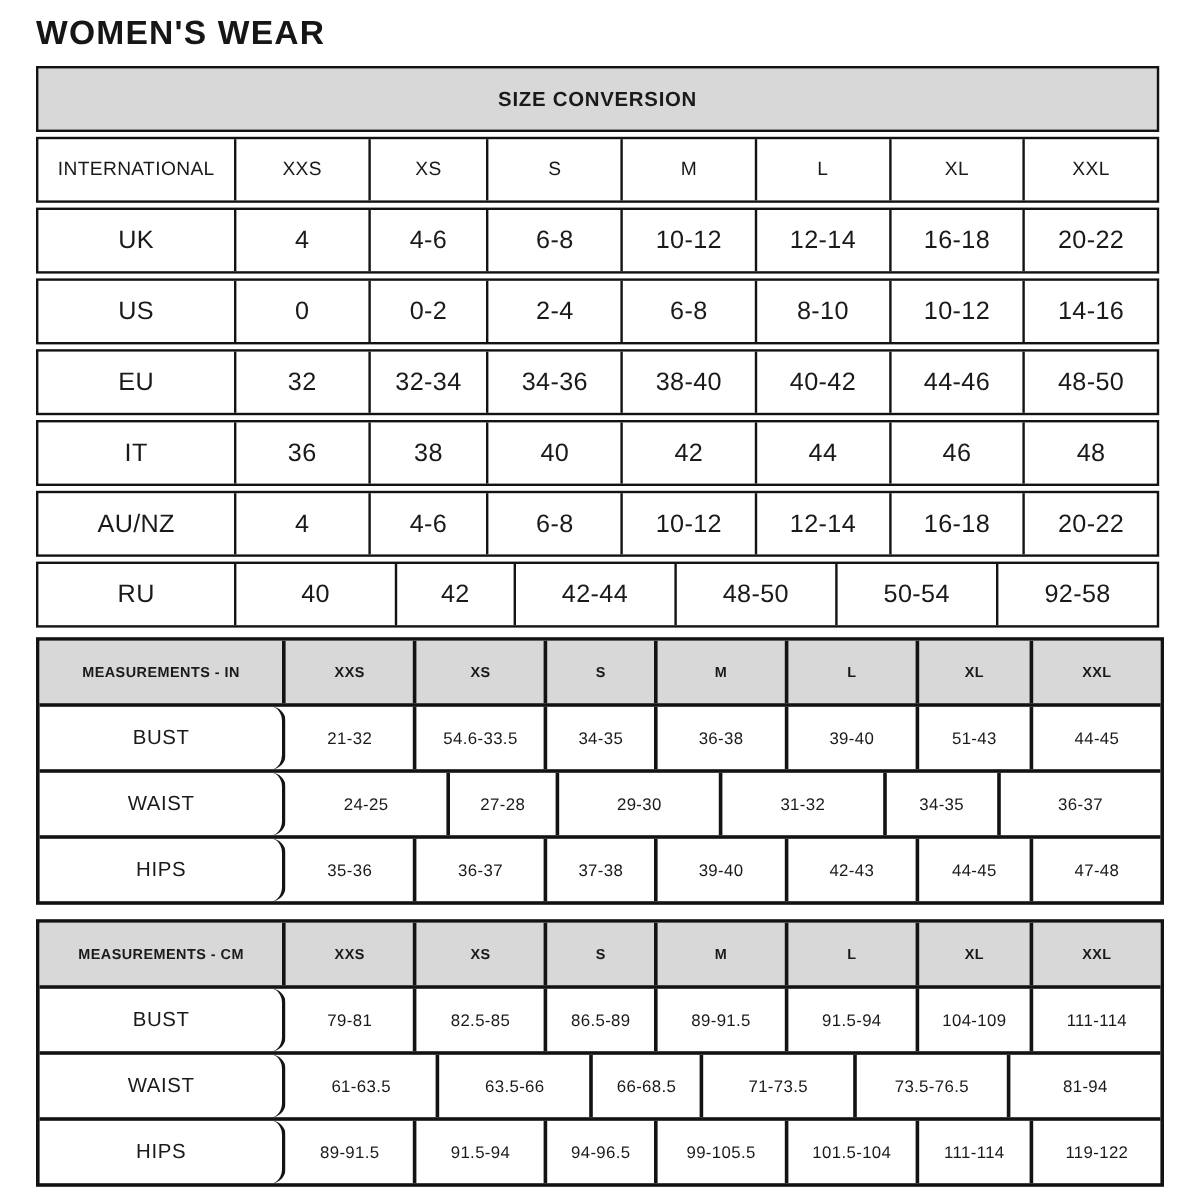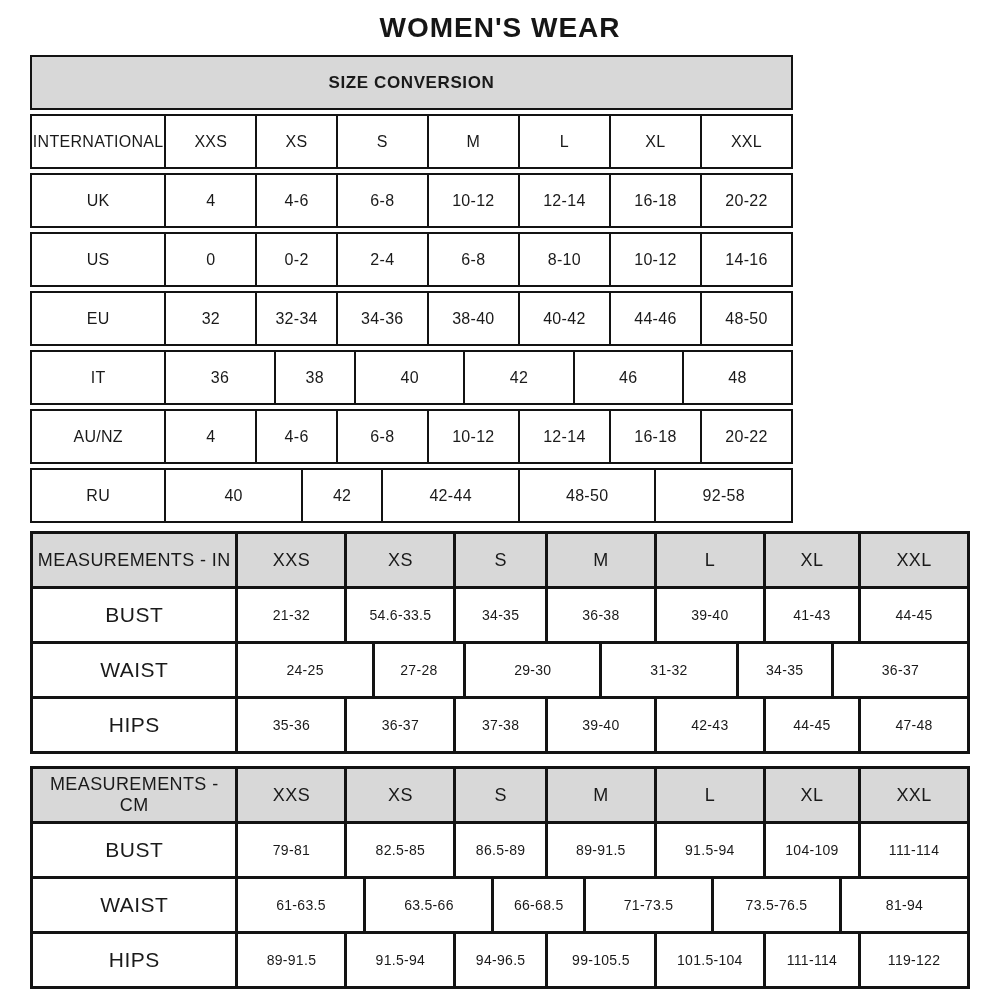--- a/index.html
+++ b/index.html
@@ -8,74 +8,73 @@
     background: #ffffff;
     font-family: "Liberation Sans", sans-serif;
     color: #1a1a1a;
   }
   .sheet {
     width: 1000px;
     height: 1000px;
     padding: 10px 30px 14px;
   }
   .page-title {
-    text-align: center;
     font-size: 28px;
     font-weight: 700;
     letter-spacing: 1px;
     color: #161616;
     margin: 2px 0 11px;
   }
 
   
   .row { display: flex; align-items: stretch; width: 100%; }
   .cell {
     display: flex;
     align-items: center;
     justify-content: center;
     text-align: center;
     letter-spacing: 0.3px;
     min-width: 0;
     flex: 1 1 0;
   }
 
   
-  .tbl-spaced { width: 763px; }
+  .tbl-spaced { width: 936px; }
   .tbl-spaced .banner {
     height: 55px;
     border: 2px solid #131313;
     background: #d8d8d8;
     display: flex;
     align-items: center;
     justify-content: center;
     font-weight: 700;
     font-size: 17px;
     letter-spacing: 0.6px;
   }
   .tbl-spaced .row {
     height: 55px;
     border: 2px solid #131313;
     margin-top: 4px;
     background: #ffffff;
   }
-  .tbl-spaced .cell { border-right: 2px solid #131313; font-size: 16px; }
+  .tbl-spaced .cell { border-right: 2px solid #131313; font-size: 21px; }
   .tbl-spaced .cell:last-child { border-right: none; }
   .tbl-spaced .row.head .cell { font-size: 16px; }
   .tbl-spaced .c0 { flex: 0 0 17.7%; }
   .tbl-spaced .c2 { flex: 0 0 10.6%; }
 
   
   .tbl-solid { width: 940px; border: 3px solid #131313; background: #ffffff; }
   .tbl-solid .row { height: 55px; }
   .tbl-solid .row.head { height: 52px; background: #d8d8d8; }
   .tbl-solid .row + .row { border-top: 3px solid #131313; }
   .tbl-solid .cell { border-right: 3px solid #131313; font-size: 14px; }
   .tbl-solid .cell:last-child { border-right: none; }
-  .tbl-solid .row.head .cell { font-weight: 400; font-size: 18px; letter-spacing: 0.4px; }
-  .tbl-solid .row.data .cell.c0 { font-size: 21px; letter-spacing: 0.5px; }
+  .tbl-solid .row.head .cell { font-weight: 700; font-size: 12px; letter-spacing: 0.4px; }
+  .tbl-solid .row.data .cell.c0 { font-size: 17px; letter-spacing: 0.5px; border-radius: 12px; }
   .tbl-solid .c0 { flex: 0 0 22%; }
   .tbl-solid .c3 { flex: 0 0 9.8%; }
   .tbl-solid .c6 { flex: 0 0 10.2%; }
 
   .gap-sm { margin-top: 8px; }
   .gap-md { margin-top: 12px; }
 </style>
 </head>
 <body>
 
@@ -124,39 +123,41 @@
         <div class="cell c5">40-42</div>
         <div class="cell c6">44-46</div>
         <div class="cell c7">48-50</div>
       </div>
       <div class="row data">
         <div class="cell c0">IT</div>
         <div class="cell c1">36</div>
         <div class="cell c2">38</div>
         <div class="cell c3">40</div>
         <div class="cell c4">42</div>
+        <div class="cell c5">44</div>
         <div class="cell c6">46</div>
         <div class="cell c7">48</div>
       </div>
       <div class="row data">
         <div class="cell c0">AU/NZ</div>
         <div class="cell c1">4</div>
         <div class="cell c2">4-6</div>
         <div class="cell c3">6-8</div>
         <div class="cell c4">10-12</div>
         <div class="cell c5">12-14</div>
         <div class="cell c6">16-18</div>
         <div class="cell c7">20-22</div>
       </div>
       <div class="row data">
         <div class="cell c0">RU</div>
         <div class="cell c1">40</div>
         <div class="cell c2">42</div>
         <div class="cell c3">42-44</div>
         <div class="cell c5">48-50</div>
+        <div class="cell c6">50-54</div>
         <div class="cell c7">92-58</div>
       </div>
     </div>
 
   <div class="tbl-solid gap-sm">
       <div class="row head">
         <div class="cell c0">MEASUREMENTS - IN</div>
         <div class="cell c1">XXS</div>
         <div class="cell c2">XS</div>
         <div class="cell c3">S</div>
@@ -165,21 +166,21 @@
         <div class="cell c6">XL</div>
         <div class="cell c7">XXL</div>
       </div>
       <div class="row data">
         <div class="cell c0">BUST</div>
         <div class="cell c1">21-32</div>
         <div class="cell c2">54.6-33.5</div>
         <div class="cell c3">34-35</div>
         <div class="cell c4">36-38</div>
         <div class="cell c5">39-40</div>
-        <div class="cell c6">41-43</div>
+        <div class="cell c6">51-43</div>
         <div class="cell c7">44-45</div>
       </div>
       <div class="row data">
         <div class="cell c0">WAIST</div>
         <div class="cell c1">24-25</div>
         <div class="cell c3">27-28</div>
         <div class="cell c4">29-30</div>
         <div class="cell c5">31-32</div>
         <div class="cell c6">34-35</div>
         <div class="cell c7">36-37</div>

